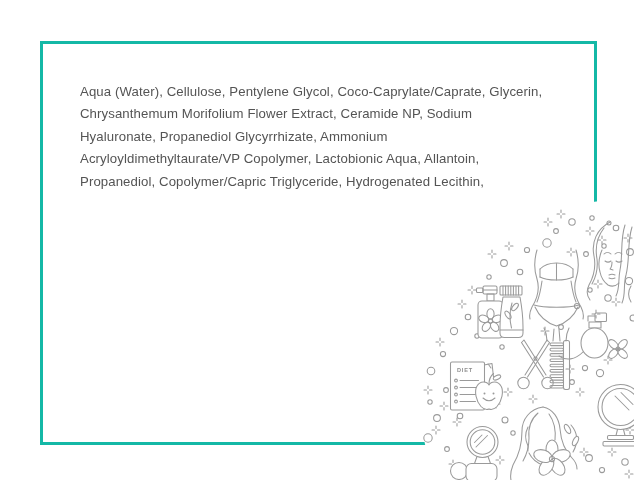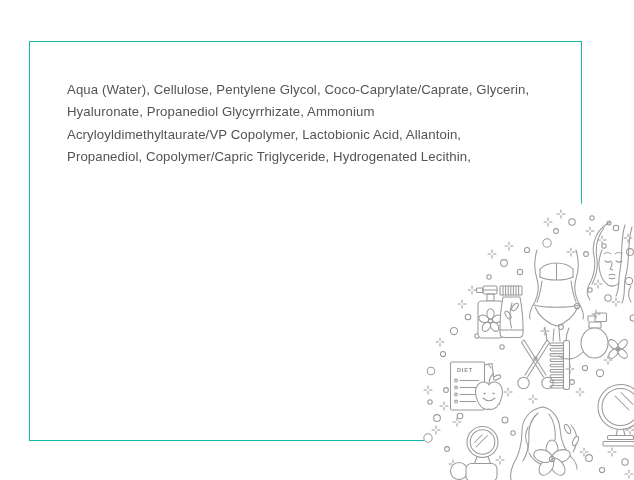--- a/index.html
+++ b/index.html
@@ -1,44 +1,45 @@
 <!DOCTYPE html>
 <html><head>
 <meta charset="utf-8">
 <style>
   html,body{margin:0;padding:0;background:#ffffff;}
   .screen{
     position:relative;width:634px;height:480px;background:#ffffff;overflow:hidden;
     font-family:"Liberation Sans",sans-serif;
   }
   .card{
-    position:absolute;left:29px;top:41px;width:551px;height:398px;
-    border:1px solid #14b8a6;background:#ffffff;box-sizing:content-box;
+    position:absolute;left:40px;top:41px;width:551px;height:398px;
+    border:3px solid #14b8a6;background:#ffffff;box-sizing:content-box;
   }
   .ingredients{
     position:absolute;left:37px;top:37px;
     color:#545454;font-size:13.2px;line-height:22.4px;
     letter-spacing:0.1px;
   }
   .ingredients .line{white-space:nowrap;}
   .illustration{
     position:absolute;left:380px;top:180px;width:254px;height:300px;z-index:5;
   }
   svg{display:block;}
 </style>
 </head>
 <body>
 
 <div class="screen">
 
   <div class="card">
     <div class="ingredients">
       <div class="line">Aqua (Water), Cellulose, Pentylene Glycol, Coco-Caprylate/Caprate, Glycerin,</div>
+      <div class="line">Chrysanthemum Morifolium Flower Extract, Ceramide NP, Sodium</div>
       <div class="line">Hyaluronate, Propanediol Glycyrrhizate, Ammonium</div>
-      <div class="line">Acryloyldimethyltaurate/VP Copolymer, Lactobionic Acid, Allantoin,</div>
+      <div class="line">Acryloyldimethyltaurate/VP Copolymer, Lactobionic Aqua, Allantoin,</div>
       <div class="line">Propanediol, Copolymer/Capric Triglyceride, Hydrogenated Lecithin,</div>
     </div>
   </div>
 
   <div class="illustration">
     <svg width="254" height="300" viewBox="380 180 254 300" xmlns="http://www.w3.org/2000/svg">
       <defs>
         <g id="sp">
             <path d="M0,-4 L0,-1.5 M0,1.5 L0,4 M-4,0 L-1.5,0 M1.5,0 L4,0"></path>
           </g>

